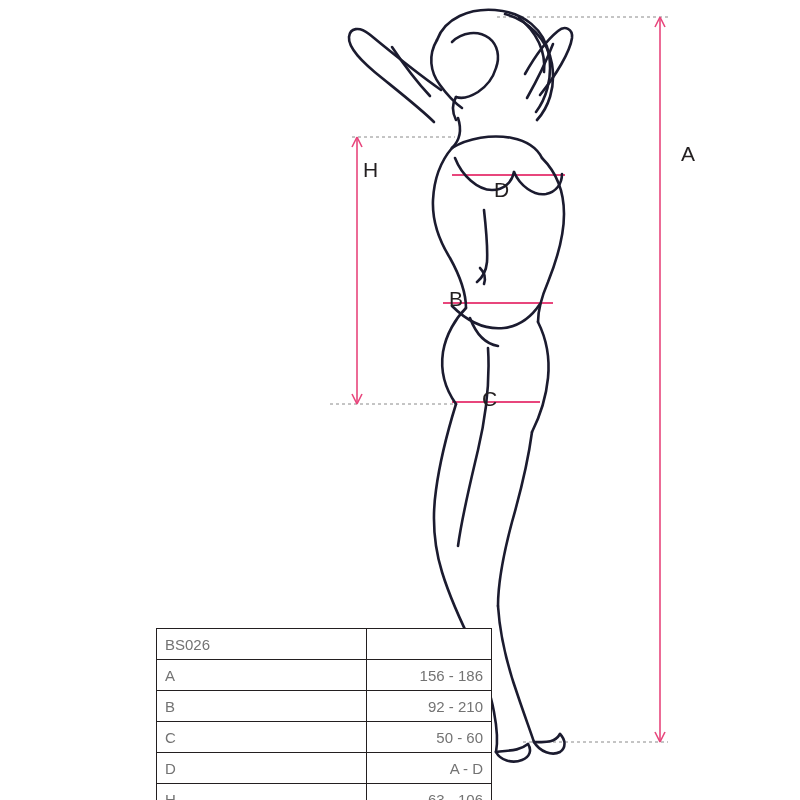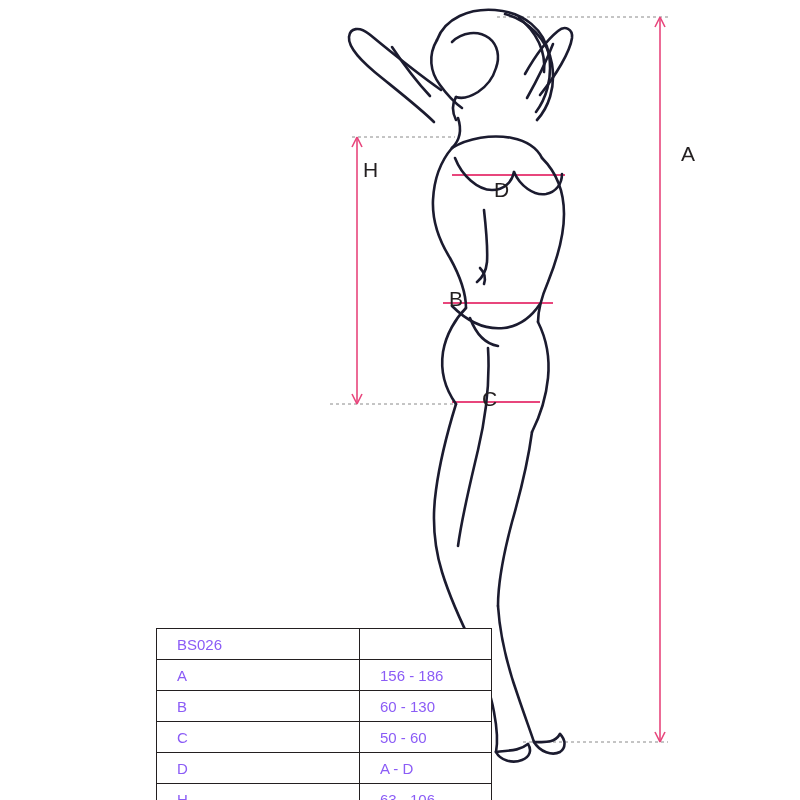--- a/index.html
+++ b/index.html
@@ -37,31 +37,31 @@
     left: 156px;
     top: 628px;
     width: 336px;
     border-collapse: collapse;
     background: #ffffff;
   }
   #size-table td {
     border: 1px solid #231f20;
     height: 30px;
     font-size: 15px;
-    color: #8b5cf6;
-    padding: 0 20px;
+    color: #737373;
+    padding: 0 8px;
     font-family: "Liberation Sans", sans-serif;
   }
   #size-table td.col-left {
     width: 215px;
     text-align: left;
   }
   #size-table td.col-right {
     width: 121px;
-    text-align: left;
+    text-align: right;
   }
 </style>
 </head>
 <body>
 
 <div id="stage">
 
   <svg id="figure-svg" viewBox="0 0 800 800">
 
     <g stroke="#8a8a8a" stroke-width="1" stroke-dasharray="3,3" fill="none">
@@ -156,21 +156,21 @@
       <tr>
         <td class="col-left">BS026</td>
         <td class="col-right"></td>
       </tr>
       <tr>
         <td class="col-left">A</td>
         <td class="col-right">156 - 186</td>
       </tr>
       <tr>
         <td class="col-left">B</td>
-        <td class="col-right">60 - 130</td>
+        <td class="col-right">92 - 210</td>
       </tr>
       <tr>
         <td class="col-left">C</td>
         <td class="col-right">50 - 60</td>
       </tr>
       <tr>
         <td class="col-left">D</td>
         <td class="col-right">A - D</td>
       </tr>
       <tr>

